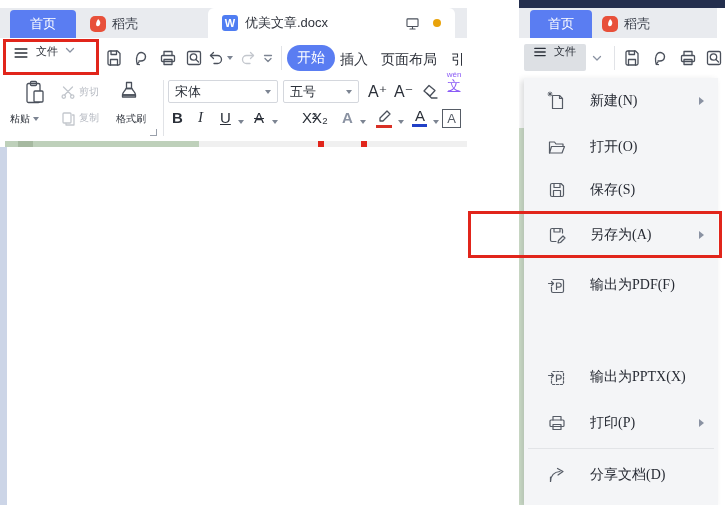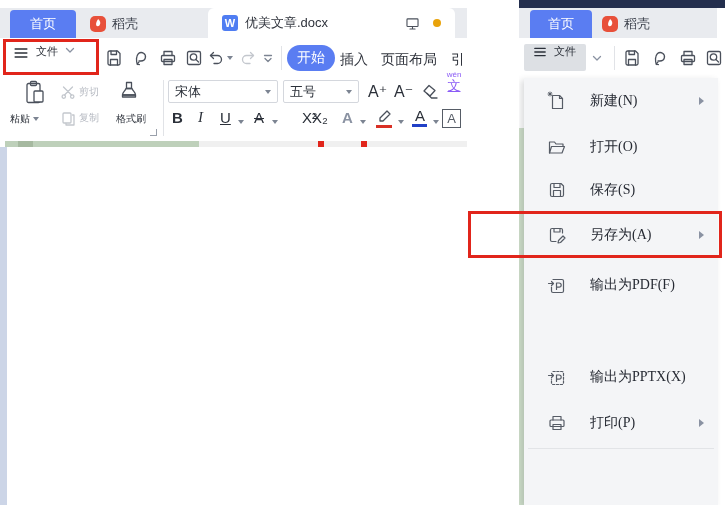--- a/index.html
+++ b/index.html
@@ -402,18 +402,28 @@
               <rect x="4" y="8" width="14" height="6.5" rx="1"></rect>
               <path d="M7 12.5h8v5H7z"></path>
             </svg>
         </span>
         <span class="mi-label">打印(P)</span>
         <span class="submenu-arrow"></span>
       </div>
 
       <div class="menu-sep" style="left:4px;top:370px;width:186px;"></div>
 
+      <div class="menu-item" style="top:374px;">
+        <span class="mi-icon">
+          <svg class="ic menu" width="22" height="22" viewBox="0 0 22 22">
+              <path d="M4.5 17.5c.3-6 3.5-9.5 9.5-10"></path>
+              <path d="M11.5 4.5 17 7.5l-5 3.5"></path>
+              <path d="M4.5 13v4.5"></path>
+            </svg>
+        </span>
+        <span class="mi-label">分享文档(D)</span>
+      </div>
     </div>
   </div>
 
   <div class="abs redbox" style="left:468px;top:211px;width:254px;height:47px;"></div>
 
 </div>
 
 </body></html>

